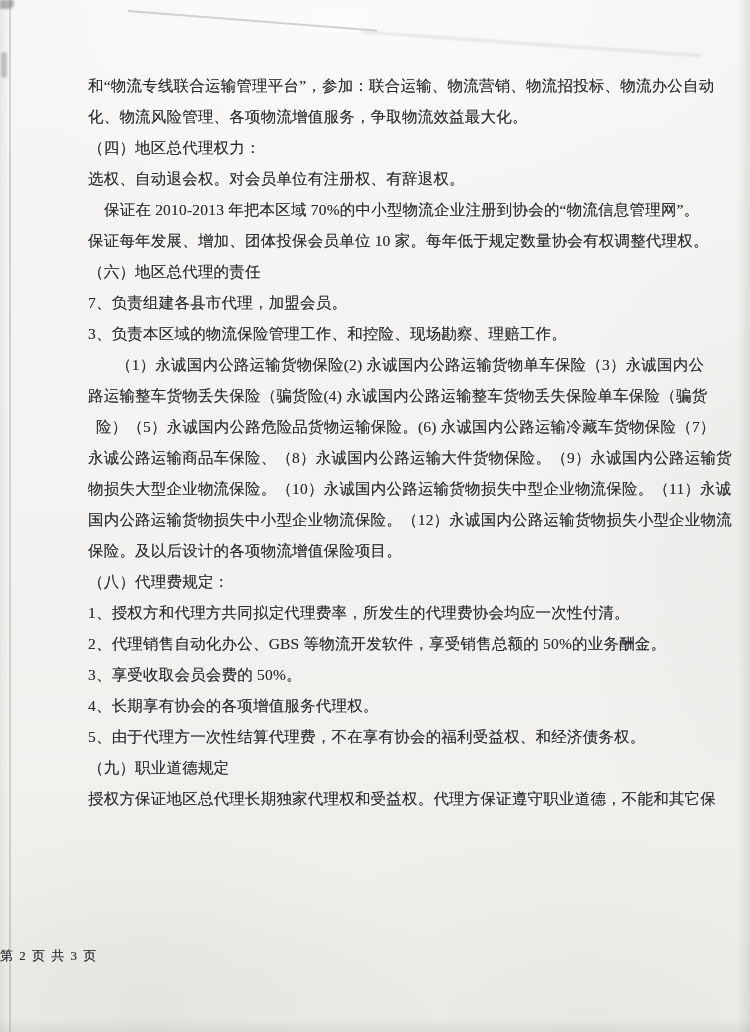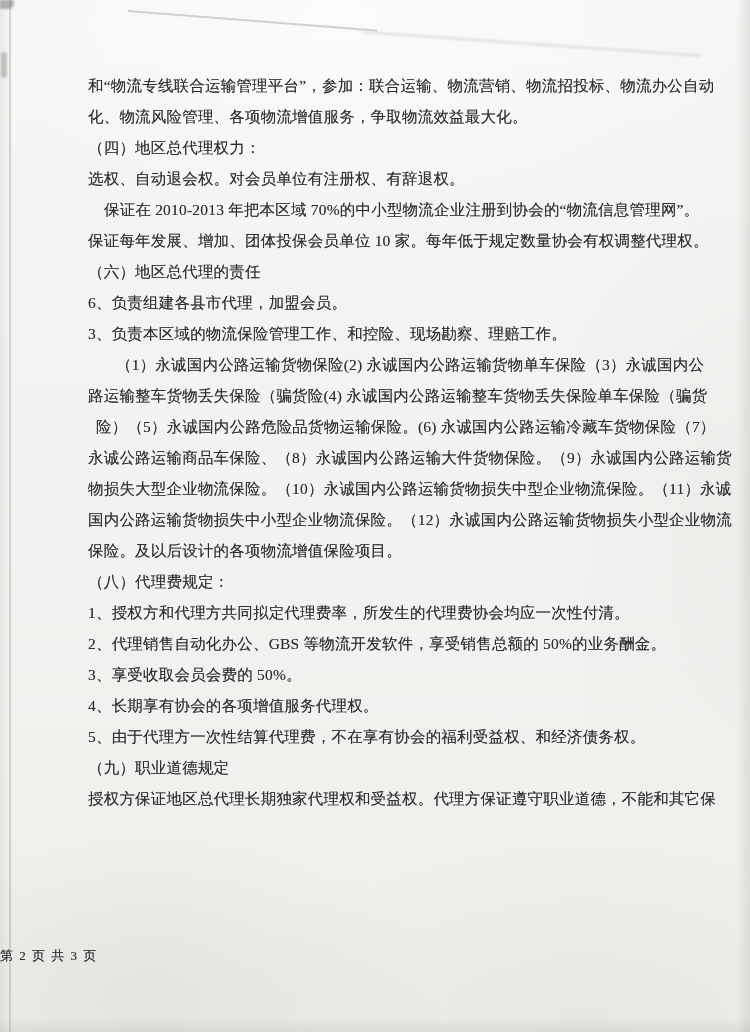--- a/index.html
+++ b/index.html
@@ -105,21 +105,21 @@
   <div class="artifact edge-bottom"></div>
 
   <div class="doc-content">
       <div class="doc-line" style="padding-left: 0px;">和“物流专线联合运输管理平台”，参加：联合运输、物流营销、物流招投标、物流办公自动</div>
       <div class="doc-line" style="padding-left: 0px;">化、物流风险管理、各项物流增值服务，争取物流效益最大化。</div>
       <div class="doc-line" style="padding-left: 0px;">（四）地区总代理权力：</div>
       <div class="doc-line" style="padding-left: 0px;">选权、自动退会权。对会员单位有注册权、有辞退权。</div>
       <div class="doc-line" style="padding-left: 16px;">保证在 2010-2013 年把本区域 70%的中小型物流企业注册到协会的“物流信息管理网”。</div>
       <div class="doc-line" style="padding-left: 0px;">保证每年发展、增加、团体投保会员单位 10 家。每年低于规定数量协会有权调整代理权。</div>
       <div class="doc-line" style="padding-left: 0px;">（六）地区总代理的责任</div>
-      <div class="doc-line" style="padding-left: 0px;">6、负责组建各县市代理，加盟会员。</div>
+      <div class="doc-line" style="padding-left: 0px;">7、负责组建各县市代理，加盟会员。</div>
       <div class="doc-line" style="padding-left: 0px;">3、负责本区域的物流保险管理工作、和控险、现场勘察、理赔工作。</div>
       <div class="doc-line" style="padding-left: 28px;">（1）永诚国内公路运输货物保险(2) 永诚国内公路运输货物单车保险（3）永诚国内公</div>
       <div class="doc-line" style="padding-left: 0px;">路运输整车货物丢失保险（骗货险(4) 永诚国内公路运输整车货物丢失保险单车保险（骗货</div>
       <div class="doc-line" style="padding-left: 8px;">险）（5）永诚国内公路危险品货物运输保险。(6) 永诚国内公路运输冷藏车货物保险（7）</div>
       <div class="doc-line" style="padding-left: 0px;">永诚公路运输商品车保险、（8）永诚国内公路运输大件货物保险。（9）永诚国内公路运输货</div>
       <div class="doc-line" style="padding-left: 0px;">物损失大型企业物流保险。（10）永诚国内公路运输货物损失中型企业物流保险。（11）永诚</div>
       <div class="doc-line" style="padding-left: 0px;">国内公路运输货物损失中小型企业物流保险。（12）永诚国内公路运输货物损失小型企业物流</div>
       <div class="doc-line" style="padding-left: 0px;">保险。及以后设计的各项物流增值保险项目。</div>
       <div class="doc-line" style="padding-left: 0px;">（八）代理费规定：</div>
       <div class="doc-line" style="padding-left: 0px;">1、授权方和代理方共同拟定代理费率，所发生的代理费协会均应一次性付清。</div>

